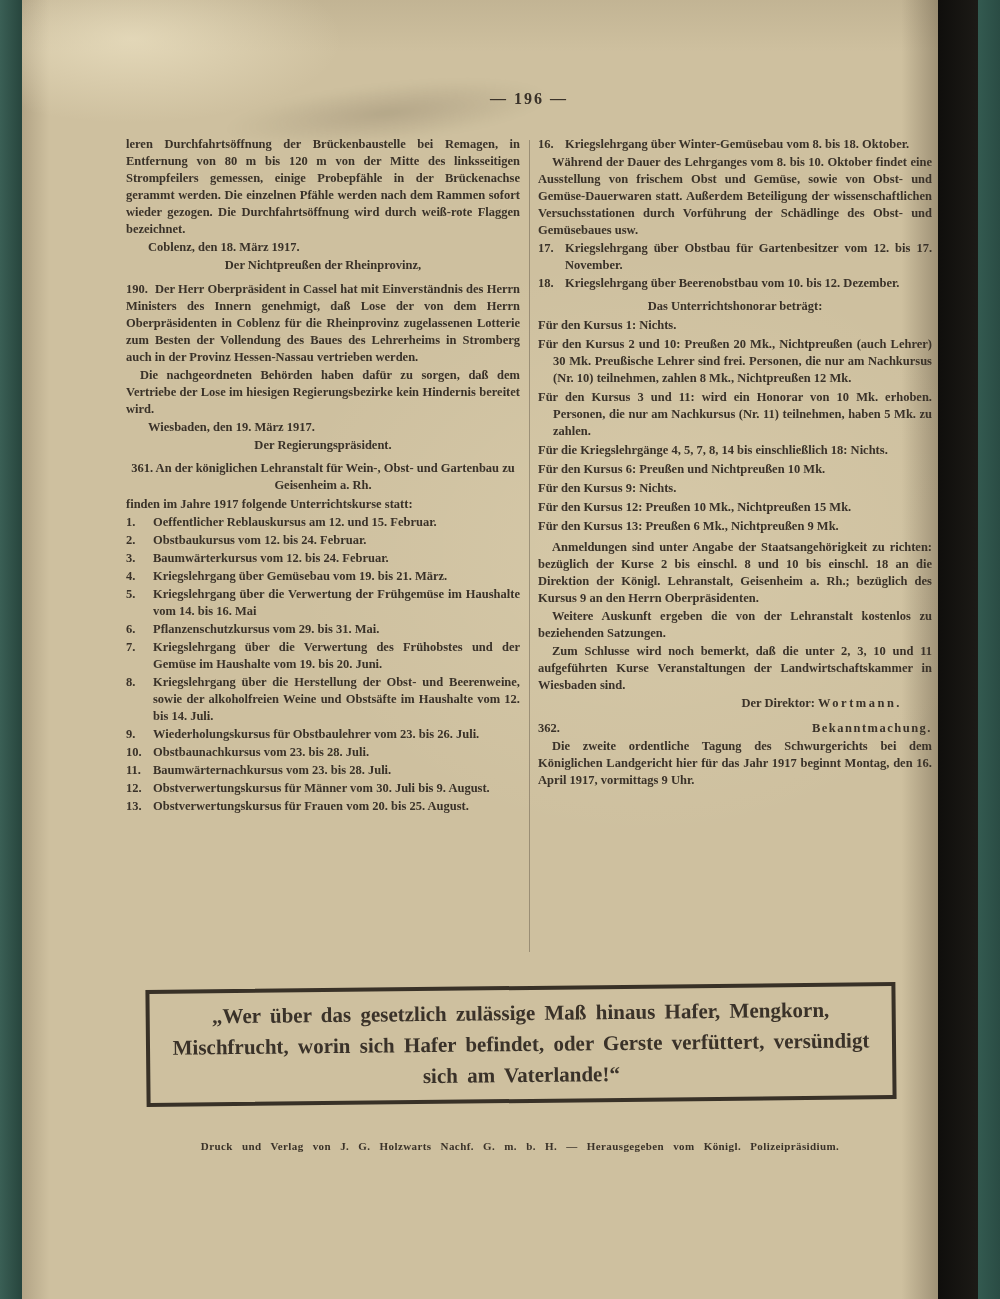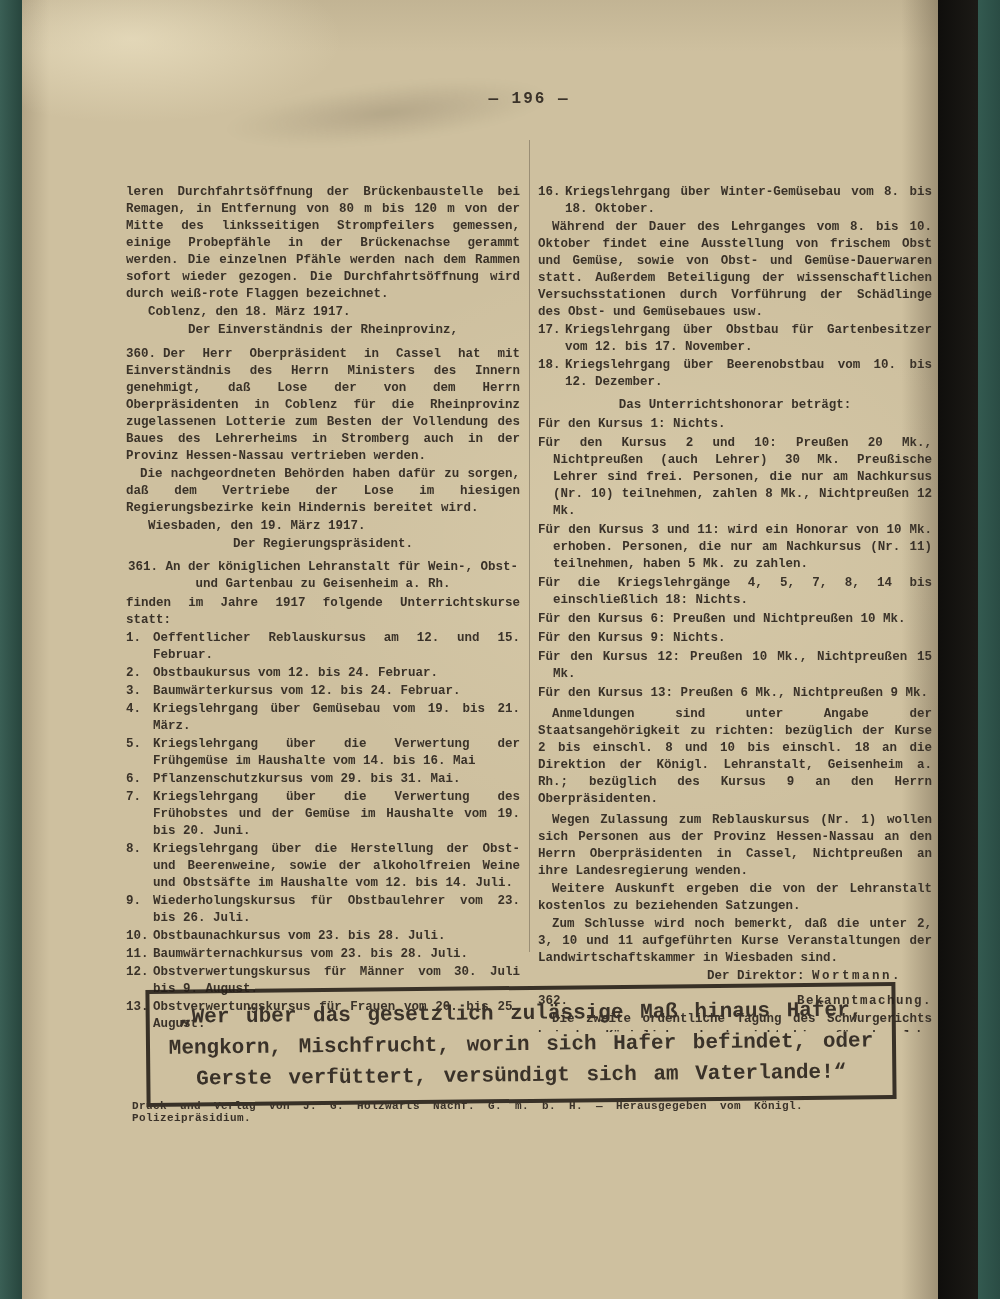--- a/index.html
+++ b/index.html
@@ -1,16 +1,16 @@
 <!DOCTYPE html>
 <html><head>
 <meta charset="utf-8">
 <style>
   html,body{margin:0;padding:0;width:1000px;height:1299px;overflow:hidden;background:#23423b;}
-  .scan{position:relative;width:1000px;height:1299px;font-family:Liberation Mono, monospace;}
+  .scan{position:relative;width:1000px;height:1299px;font-family:Liberation Serif, serif;}
   .edge-left{position:absolute;left:0;top:0;width:22px;height:100%;
     background:linear-gradient(to right,#3a5f55,#27453d);}
   .edge-black{position:absolute;left:938px;top:0;width:40px;height:100%;
     background:linear-gradient(to right,#0f0e0c,#1c1a16);}
   .edge-right{position:absolute;left:978px;top:0;width:22px;height:100%;
     background:linear-gradient(to right,#335a50,#2a4c44);}
   .paper{position:absolute;left:22px;top:0;width:916px;height:1299px;color:#3a3229;
     background-color:#cec09f;
     background-image:
       radial-gradient(ellipse 300px 120px at 12% 3%, rgba(242,232,202,0.6), transparent 70%),
@@ -18,63 +18,63 @@
       linear-gradient(to right, rgba(80,65,45,0.22), transparent 3%),
       linear-gradient(to left, rgba(60,48,32,0.32), transparent 4%),
       linear-gradient(to bottom, rgba(90,75,50,0.10), transparent 4%);}
   .ghost{position:absolute;left:200px;top:84px;width:330px;height:58px;
     background:radial-gradient(ellipse at center,rgba(70,58,42,0.38),transparent 70%);
     filter:blur(3px);transform:rotate(-6deg);opacity:.5;}
   .pageno{position:absolute;top:90px;left:104px;right:6px;text-align:center;
     font-size:16px;font-weight:bold;letter-spacing:2px;}
   .divider{position:absolute;top:140px;left:507px;width:1px;height:812px;background:rgba(58,50,41,0.35);}
   .columns{position:absolute;top:136px;left:104px;right:6px;height:848px;display:flex;gap:18px;
-    overflow:hidden;font-size:12.5px;line-height:17px;font-weight:bold;text-align:justify;margin-top:48px;}
+    overflow:hidden;font-size:12.5px;line-height:17px;font-weight:bold;text-align:justify;}
   .col{flex:1;min-width:0;}
   .columns p{margin:0 0 1px 0;}
   .ind{text-indent:14px;}
   .dateline{text-indent:22px;text-align:left;}
   .center{text-align:center;text-indent:0;}
   .rightal{text-align:right;text-indent:0;}
   .heading{text-align:center;margin:6px 0 2px 0 !important;text-indent:0;}
   .gap{height:6px;}
   .course{padding-left:27px;margin-bottom:1px;}
   .cnum{display:inline-block;width:27px;margin-left:-27px;text-align:right;padding-right:19px;box-sizing:border-box;}
   .subnote{margin-left:27px;}
   .hon{padding-left:15px;text-indent:-15px;margin:2px 0 !important;}
   .bnum{margin-right:7px;}
   .row362{position:relative;text-align:right;margin-top:8px !important;}
   .row362 .bnum{position:absolute;left:0;}
   .lsp{letter-spacing:1.5px;}
   .spaced{letter-spacing:2.5px;}
   .notice{position:absolute;left:124px;top:986px;width:750px;box-sizing:border-box;
     border:4px solid rgba(35,29,23,0.88);transform:rotate(-0.6deg);padding:8px 18px;text-align:center;}
   .notice p{margin:0;font-size:21px;line-height:31px;font-weight:bold;word-spacing:4px;}
-  .imprint{position:absolute;left:110px;right:30px;top:1100px;
+  .imprint{position:absolute;left:110px;right:30px;top:1140px;text-align:center;
     font-size:11px;font-weight:bold;letter-spacing:0.4px;word-spacing:6px;}
 </style>
 </head>
 <body>
 
 <div class="scan">
   <div class="edge-left"></div>
 
   <div class="paper">
     <div class="ghost"></div>
     <div class="pageno">— 196 —</div>
     <div class="divider"></div>
 
     <div class="columns">
 
       <div class="col">
         <p>leren Durchfahrtsöffnung der Brückenbaustelle bei Remagen, in Entfernung von 80 m bis 120 m von der Mitte des linksseitigen Strompfeilers gemessen, einige Probepfähle in der Brückenachse gerammt werden. Die einzelnen Pfähle werden nach dem Rammen sofort wieder gezogen. Die Durchfahrtsöffnung wird durch weiß-rote Flaggen bezeichnet.</p>
         <p class="dateline">Coblenz, den 18. März 1917.</p>
-        <p class="center">Der Einverständnis der Rheinprovinz,</p>
+        <p class="center">Der Nichtpreußen der Rheinprovinz,</p>
         <div class="gap"></div>
-        <p><span class="bnum">360.</span><span>Der Herr Oberpräsident in Cassel hat mit Einverständnis des Herrn Ministers des Innern genehmigt, daß Lose der von dem Herrn Oberpräsidenten in Coblenz für die Rheinprovinz zugelassenen Lotterie zum Besten der Vollendung des Baues des Lehrerheims in Stromberg auch in der Provinz Hessen-Nassau vertrieben werden.</span></p>
+        <p><span class="bnum">190.</span><span>Der Herr Oberpräsident in Cassel hat mit Einverständnis des Herrn Ministers des Innern genehmigt, daß Lose der von dem Herrn Oberpräsidenten in Coblenz für die Rheinprovinz zugelassenen Lotterie zum Besten der Vollendung des Baues des Lehrerheims in Stromberg auch in der Provinz Hessen-Nassau vertrieben werden.</span></p>
         <p class="ind">Die nachgeordneten Behörden haben dafür zu sorgen, daß dem Vertriebe der Lose im hiesigen Regierungsbezirke kein Hindernis bereitet wird.</p>
         <p class="dateline">Wiesbaden, den 19. März 1917.</p>
         <p class="center">Der Regierungspräsident.</p>
         <p class="heading">361. An der königlichen Lehranstalt für Wein-, Obst- und Gartenbau zu Geisenheim a. Rh.</p>
         <p>finden im Jahre 1917 folgende Unterrichtskurse statt:</p>
 
         <div class="course"><span class="cnum">1.</span><span>Oeffentlicher Reblauskursus am 12. und 15. Februar.</span></div>
         <div class="course"><span class="cnum">2.</span><span>Obstbaukursus vom 12. bis 24. Februar.</span></div>
         <div class="course"><span class="cnum">3.</span><span>Baumwärterkursus vom 12. bis 24. Februar.</span></div>
         <div class="course"><span class="cnum">4.</span><span>Kriegslehrgang über Gemüsebau vom 19. bis 21. März.</span></div>
@@ -100,21 +100,20 @@
         <p class="hon">Für den Kursus 1: Nichts.</p>
         <p class="hon">Für den Kursus 2 und 10: Preußen 20 Mk., Nichtpreußen (auch Lehrer) 30 Mk. Preußische Lehrer sind frei. Personen, die nur am Nachkursus (Nr. 10) teilnehmen, zahlen 8 Mk., Nichtpreußen 12 Mk.</p>
         <p class="hon">Für den Kursus 3 und 11: wird ein Honorar von 10 Mk. erhoben. Personen, die nur am Nachkursus (Nr. 11) teilnehmen, haben 5 Mk. zu zahlen.</p>
         <p class="hon">Für die Kriegslehrgänge 4, 5, 7, 8, 14 bis einschließlich 18: Nichts.</p>
         <p class="hon">Für den Kursus 6: Preußen und Nichtpreußen 10 Mk.</p>
         <p class="hon">Für den Kursus 9: Nichts.</p>
         <p class="hon">Für den Kursus 12: Preußen 10 Mk., Nichtpreußen 15 Mk.</p>
         <p class="hon">Für den Kursus 13: Preußen 6 Mk., Nichtpreußen 9 Mk.</p>
 
         <p class="ind" style="margin-top:4px;">Anmeldungen sind unter Angabe der Staatsangehörigkeit zu richten: bezüglich der Kurse 2 bis einschl. 8 und 10 bis einschl. 18 an die Direktion der Königl. Lehranstalt, Geisenheim a. Rh.; bezüglich des Kursus 9 an den Herrn Oberpräsidenten.</p>
-        <p class="ind" style="margin-top:4px;">Wegen Zulassung zum Reblauskursus (Nr. 1) wollen sich Personen aus der Provinz Hessen-Nassau an den Herrn Oberpräsidenten in Cassel, Nichtpreußen an ihre Landesregierung wenden.</p>
         <p class="ind">Weitere Auskunft ergeben die von der Lehranstalt kostenlos zu beziehenden Satzungen.</p>
         <p class="ind">Zum Schlusse wird noch bemerkt, daß die unter 2, 3, 10 und 11 aufgeführten Kurse Veranstaltungen der Landwirtschaftskammer in Wiesbaden sind.</p>
         <p class="rightal" style="padding-right:30px;"><span>Der Direktor:</span>&nbsp;<span class="spaced">Wortmann.</span></p>
 
         <p class="row362"><span class="bnum">362.</span><span class="lsp">Bekanntmachung.</span></p>
         <p class="ind">Die zweite ordentliche Tagung des Schwurgerichts bei dem Königlichen Landgericht hier für das Jahr 1917 beginnt Montag, den 16. April 1917, vormittags 9 Uhr.</p>
 
       </div>
     </div>
 

